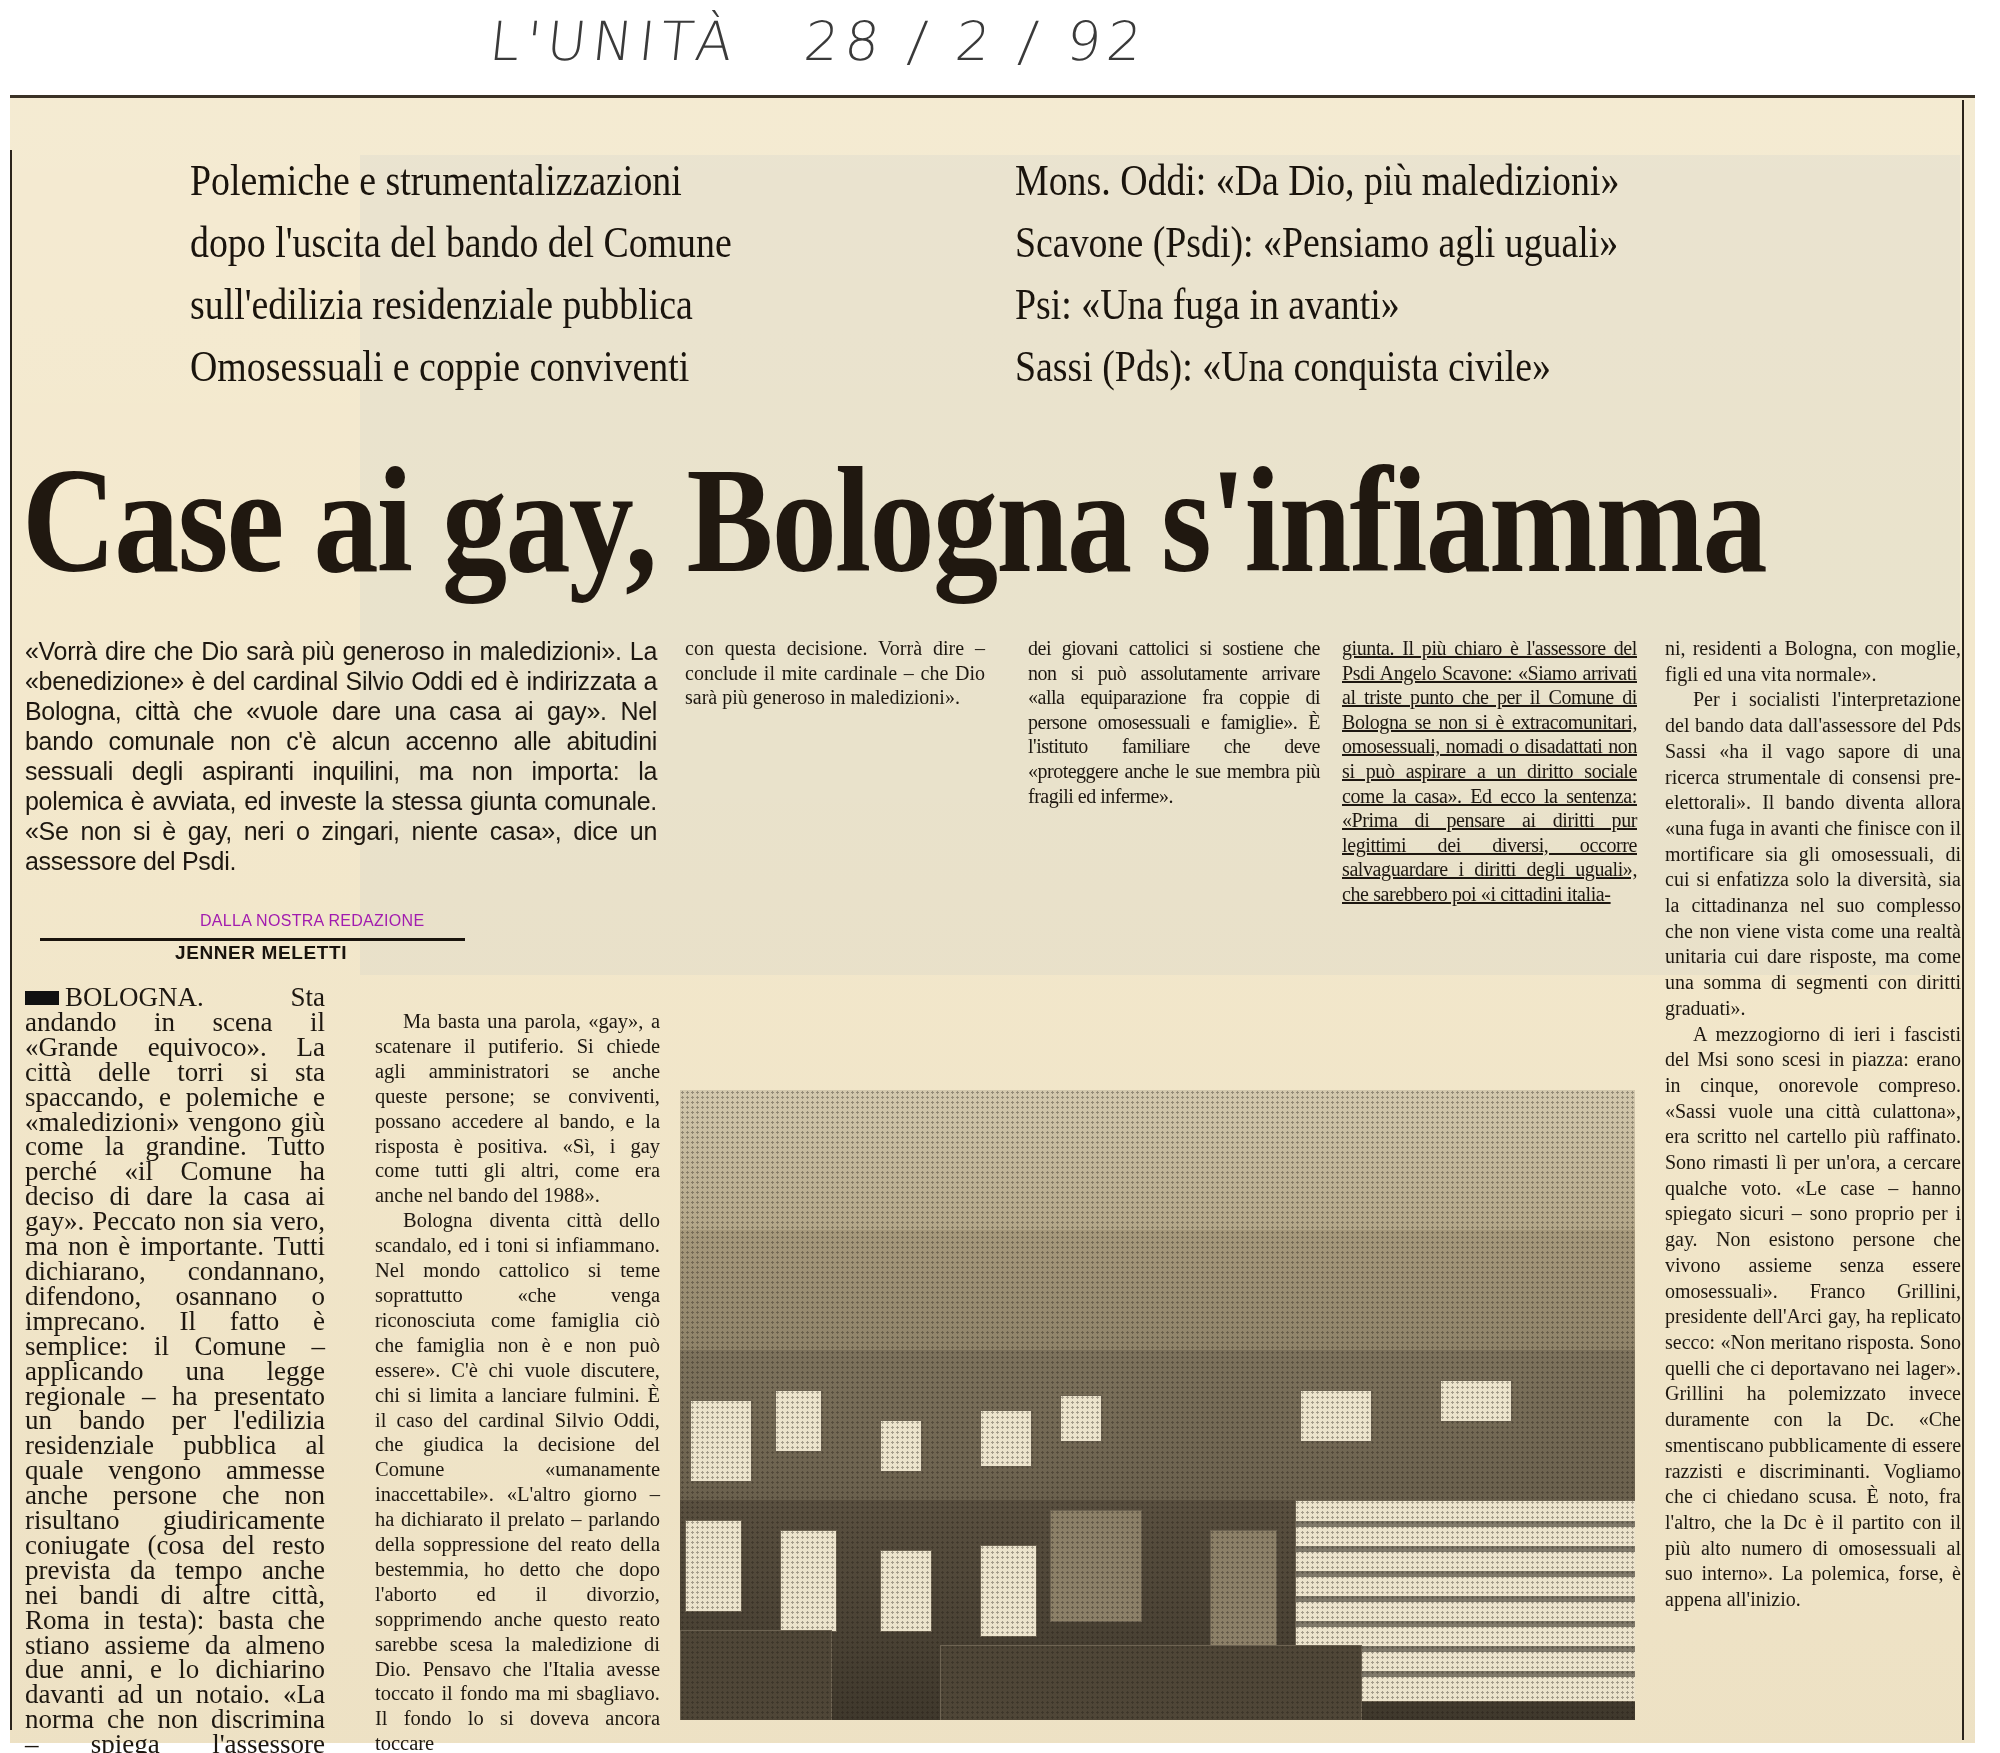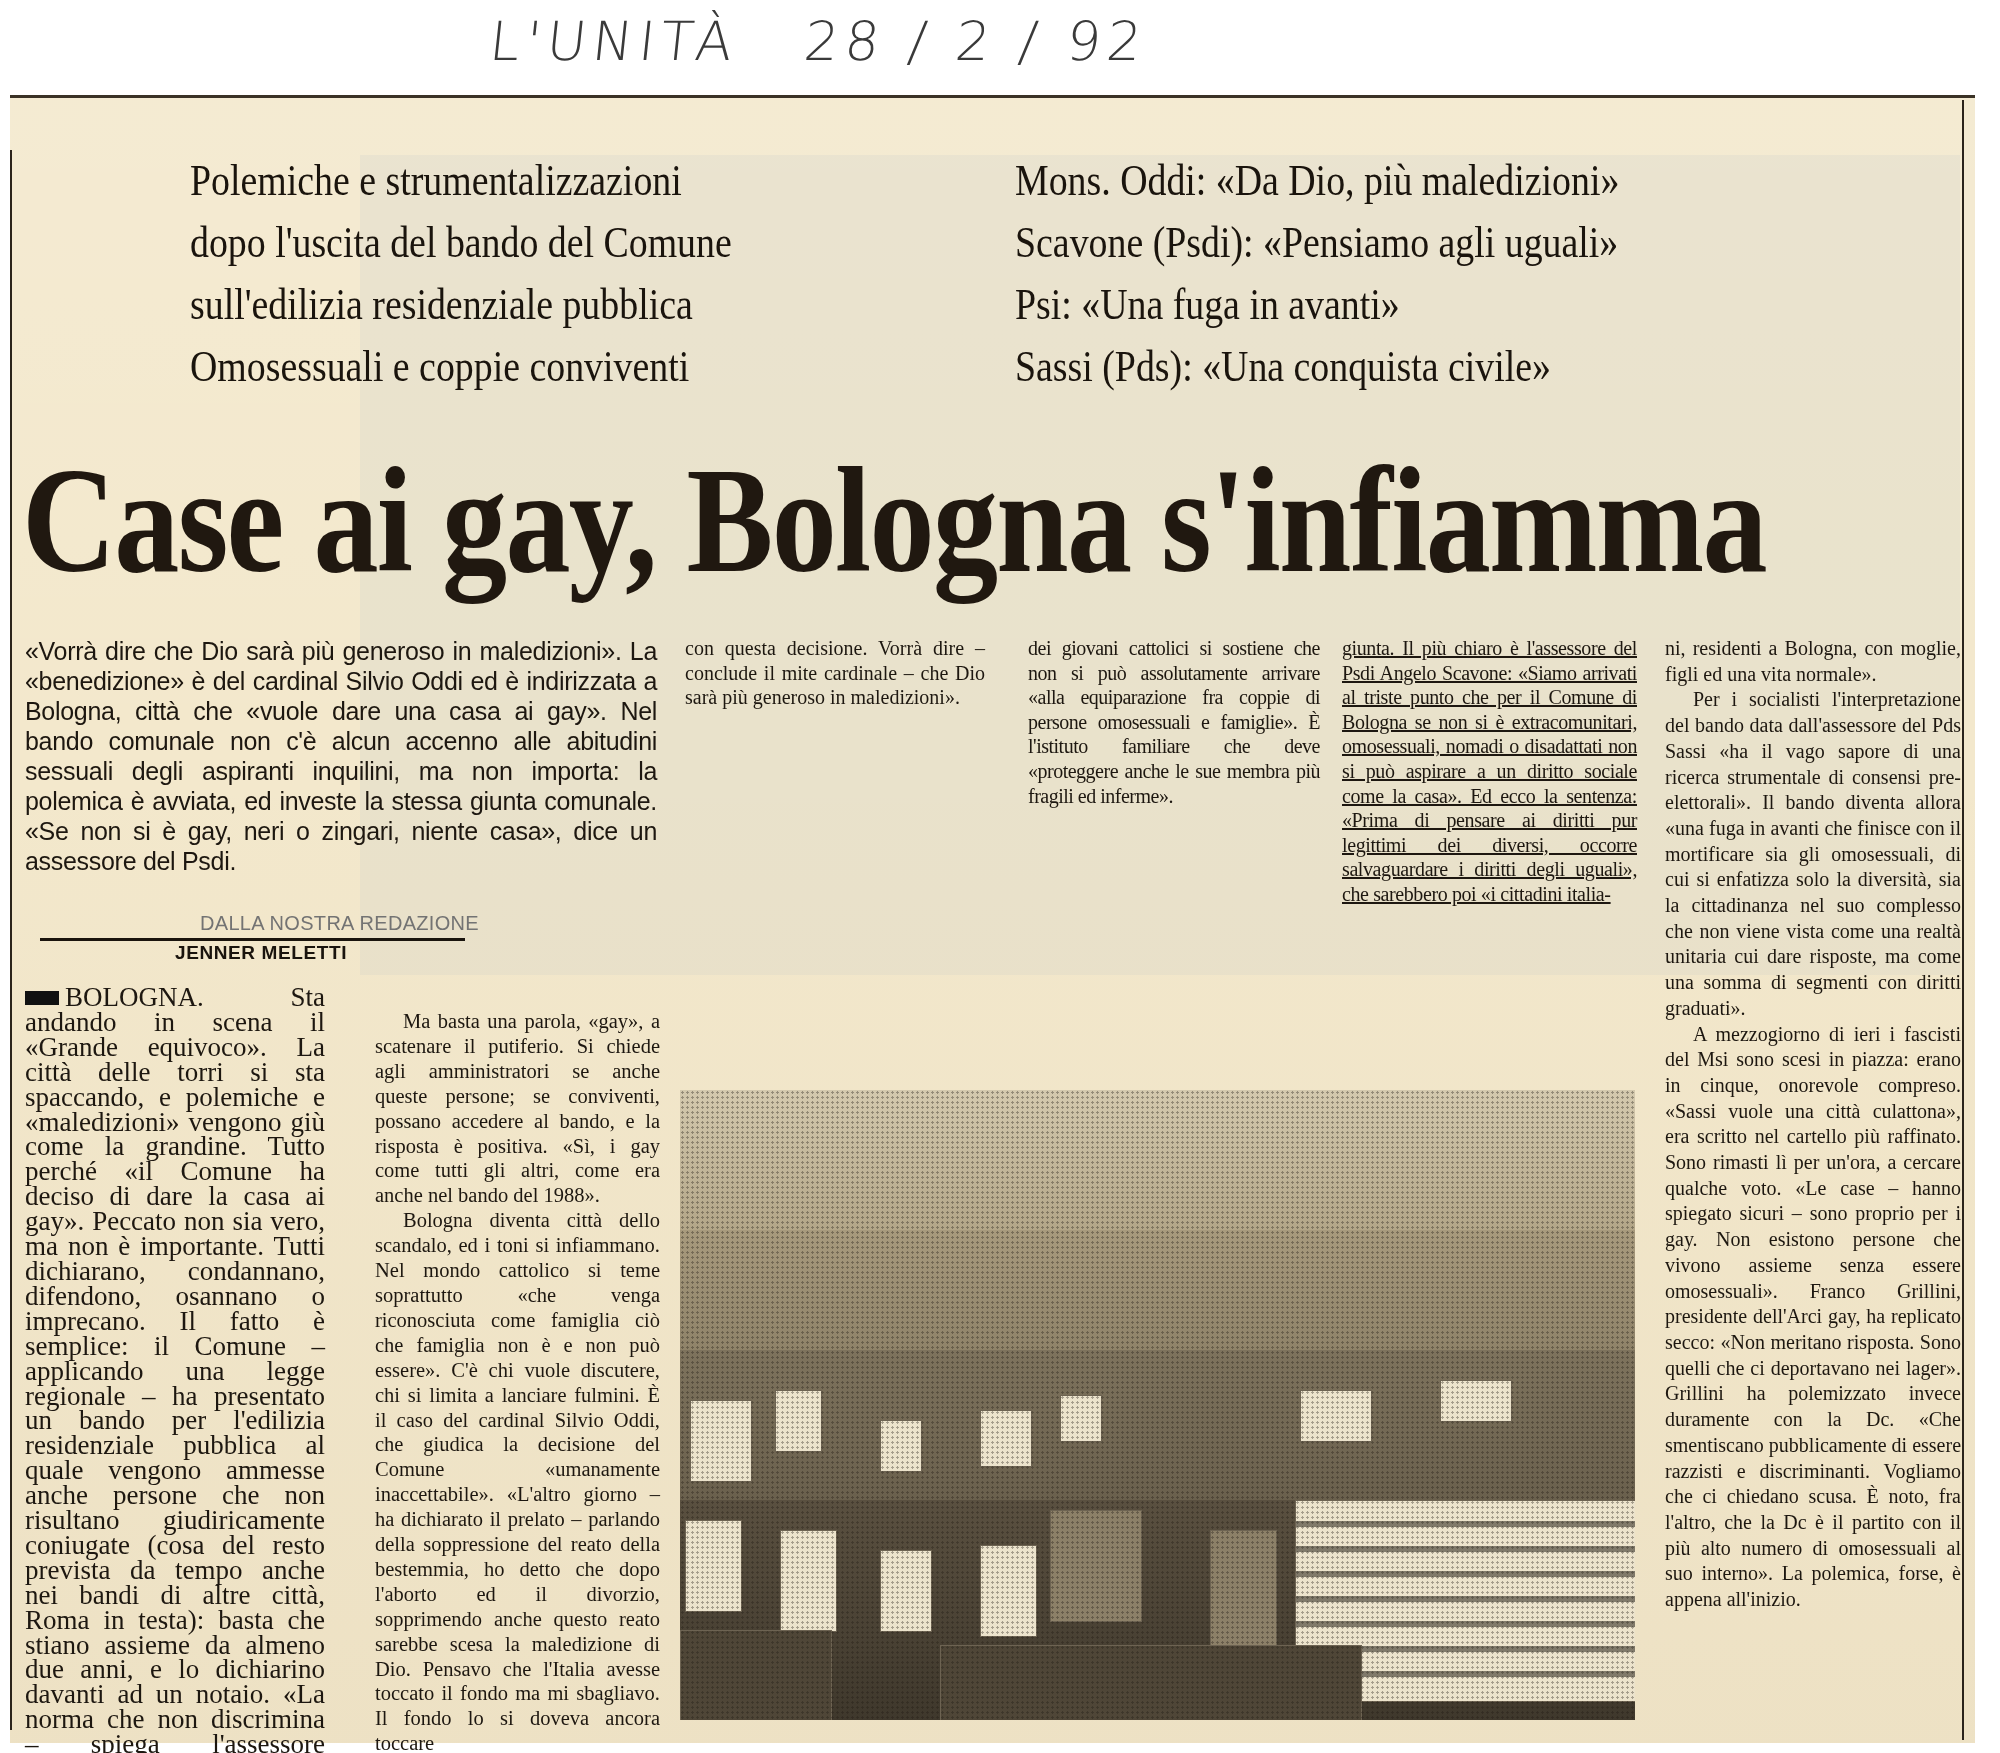--- a/index.html
+++ b/index.html
@@ -27,21 +27,21 @@
           text-align:justify; color:#1d1710; font-family:"Liberation Sans", sans-serif; letter-spacing:-0.3px; }
   .col { position:absolute; font-size:20px; line-height:24.6px; text-align:justify; color:#1d1710;
          hyphens:auto; }
   .col p { margin:0; text-indent:0; }
   .col p.ind { text-indent:28px; }
   .col3 { left:685px; top:636px; width:300px; }
   .col4 { left:1028px; top:636px; width:292px; font-family:"Liberation Serif", serif; letter-spacing:-0.5px; }
   .col5 { left:1342px; top:636px; width:295px; letter-spacing:-0.4px;text-decoration:underline; }
   .col6 { left:1665px; top:636px; width:296px; font-size:20px; line-height:25.7px; }
   .dateline { position:absolute; left:200px; top:912px; font-family:"Liberation Sans", sans-serif;
-              font-size:20px; letter-spacing:0.3px; color:#737373; }
+              font-size:16px; letter-spacing:0.3px; color:#a21caf; }
   .byrule { position:absolute; left:40px; top:938px; width:425px; height:3px; background:#1a140d; }
   .author { position:absolute; left:175px; top:942px; font-family:"Liberation Sans", sans-serif;
             font-weight:bold; font-size:19px; letter-spacing:0.6px; color:#1a140d; }
   .body1 { left:25px; top:985px; width:300px; font-size:27px; line-height:24.9px; }
   .body2 { left:375px; top:985px; width:285px; font-size:20.5px; line-height:24.9px;margin-top:24px; }
   .bullet { display:inline-block; width:34px; height:14px; background:#111; margin-right:6px; vertical-align:1px; }
   .photo { position:absolute; left:680px; top:1090px; width:955px; height:630px; overflow:hidden;
            background:linear-gradient(180deg, #c9bda2 0%, #b8aa8c 25%, #8b7e66 50%, #5f5544 80%, #4a4234 100%); }
   .photo .sky { position:absolute; left:0; top:0; width:100%; height:140px;
            background:linear-gradient(180deg,#d4c9ae,#b3a688); }

